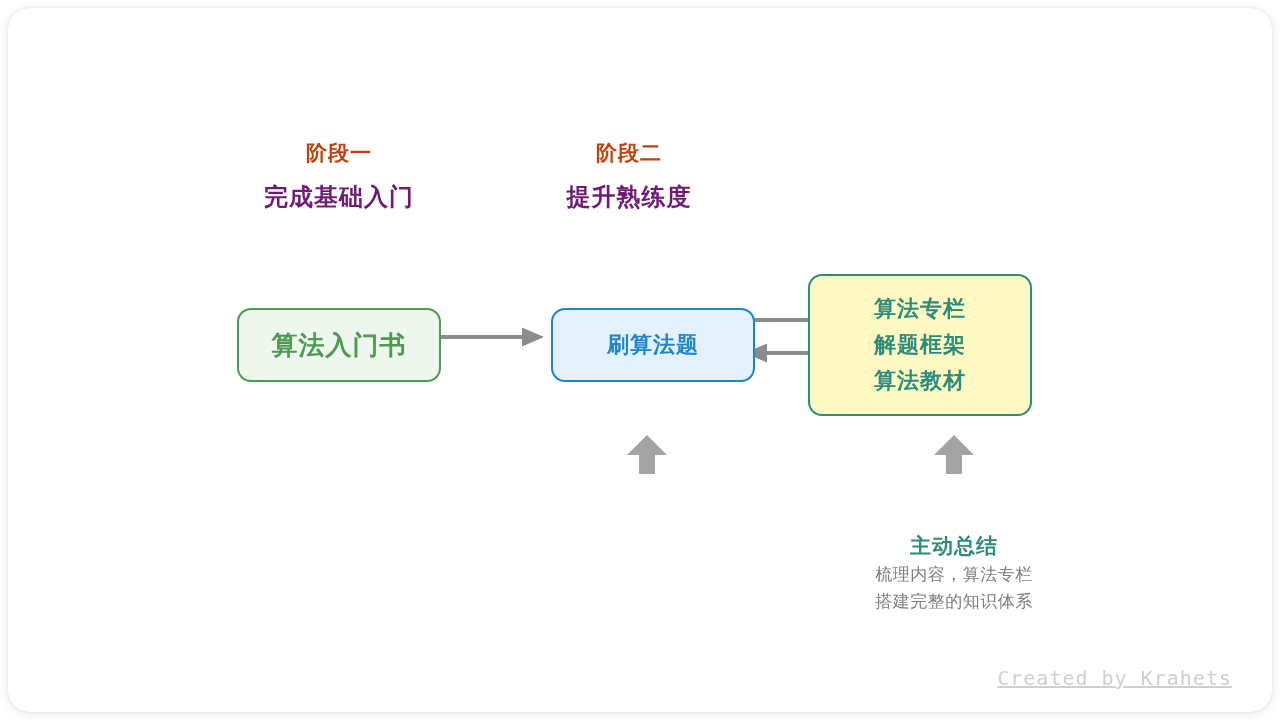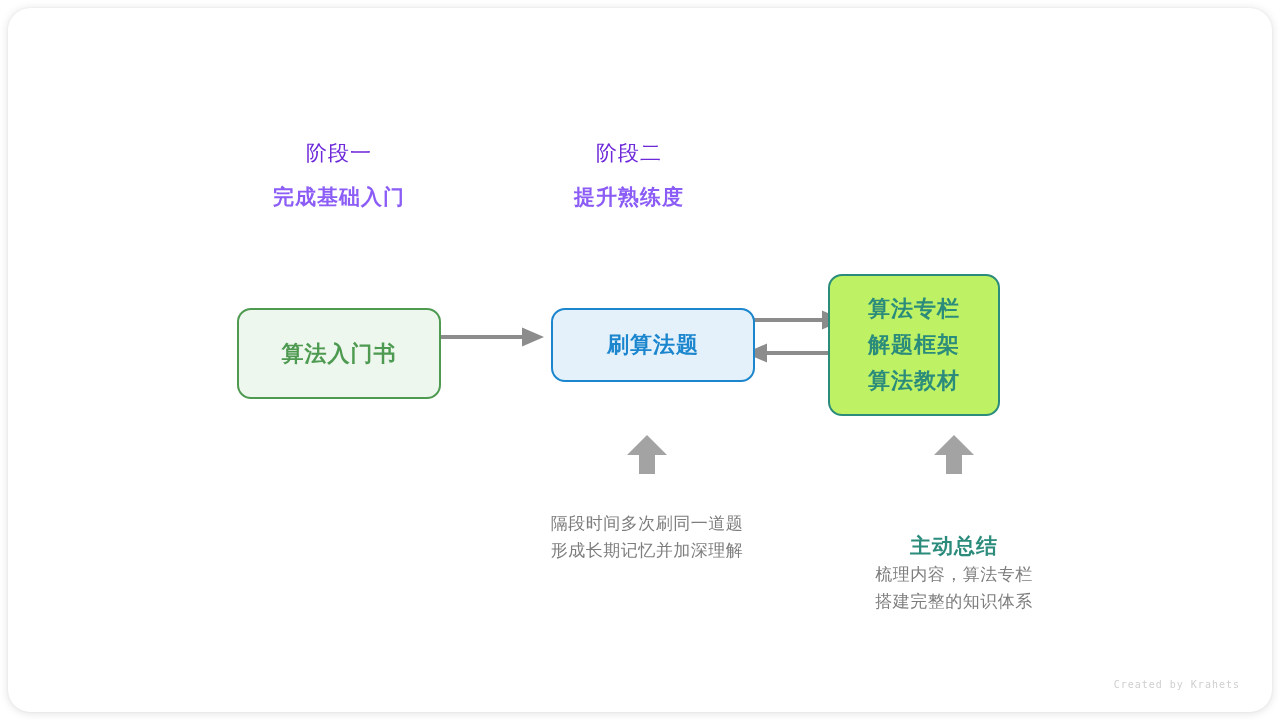--- a/index.html
+++ b/index.html
@@ -29,29 +29,29 @@
 
   
   .stage-head {
     position: absolute;
     text-align: center;
     width: 260px;
   }
   .stage-head .stage-no {
     display: block;
     font-size: 21px;
-    color: #6d28d9;
-    font-weight: 400;
+    color: #c2410c;
+    font-weight: 700;
     letter-spacing: 1px;
     line-height: 30px;
   }
   .stage-head .stage-title {
     display: block;
-    font-size: 21px;
-    color: #8b5cf6;
+    font-size: 24px;
+    color: #701a75;
     font-weight: bold;
     letter-spacing: 1px;
     line-height: 30px;
     margin-top: 14px;
   }
   #stage-head-1 { left: 201px; top: 130px; }
   #stage-head-2 { left: 491px; top: 130px; }
   #stage-head-3 { left: 816px; top: 130px; }
 
   
@@ -61,38 +61,38 @@
     border-radius: 14px;
     display: flex;
     flex-direction: column;
     align-items: center;
     justify-content: center;
     font-weight: bold;
     letter-spacing: 1px;
   }
   #node-book {
     left: 229px; top: 300px;
-    width: 204px; height: 91px;
+    width: 204px; height: 74px;
     background: #eef7ee;
     border: 2.5px solid #4e9a51;
     color: #4e9a51;
-    font-size: 22px;
+    font-size: 26px;
   }
   #node-practice {
     left: 543px; top: 300px;
     width: 204px; height: 74px;
     background: #e4f1fb;
     border: 2.5px solid #1b86ce;
     color: #1b86ce;
     font-size: 22px;
   }
   #node-resources {
-    left: 820px; top: 266px;
-    width: 172px; height: 142px;
-    background: #bef264;
+    left: 800px; top: 266px;
+    width: 224px; height: 142px;
+    background: #fef9c3;
     border: 2.5px solid #2c8c7c;
     color: #2c8c7c;
     font-size: 22px;
   }
   #node-resources .line { line-height: 36px; }
 
   
   .arrow-layer {
     position: absolute;
     left: 0; top: 0;
@@ -123,26 +123,27 @@
   }
   #note-review { left: 489px; top: 502px; }
   #note-review .note-title { color: #1b86ce; }
   #note-summary { left: 796px; top: 523px; }
   #note-summary .note-title { color: #2c8c7c; }
   .note .desc-block { margin-top: 16px; }
 
   
   #credit {
     position: absolute;
-    right: 32px;
+    right: 40px;
     bottom: 22px;
     font-family: "DejaVu Sans Mono", "Liberation Mono", monospace;
-    font-size: 10px;
+    font-size: 20px;
     color: #cfcfcf;
     letter-spacing: 1px;
+    text-decoration: underline;
   }
 </style>
 </head>
 <body>
 
 <div class="canvas">
 
   <div class="stage-head" id="stage-head-1">
     <span class="stage-no">阶段一</span>
     <span class="stage-title">完成基础入门</span>
@@ -186,24 +187,20 @@
     <span class="line">刷算法题</span>
   </div>
 
   <div class="node" id="node-resources">
     <span class="line">算法专栏</span>
     <span class="line">解题框架</span>
     <span class="line">算法教材</span>
   </div>
 
   <div class="note" id="note-review">
-    <span class="desc-block">
-      <span class="note-desc">隔段时间多次刷同一道题</span>
-      <span class="note-desc">形成长期记忆并加深理解</span>
-    </span>
   </div>
 
   <div class="note" id="note-summary">
     <span class="note-title">主动总结</span>
     <span class="desc-block">
       <span class="note-desc">梳理内容，算法专栏</span>
       <span class="note-desc">搭建完整的知识体系</span>
     </span>
   </div>
 

